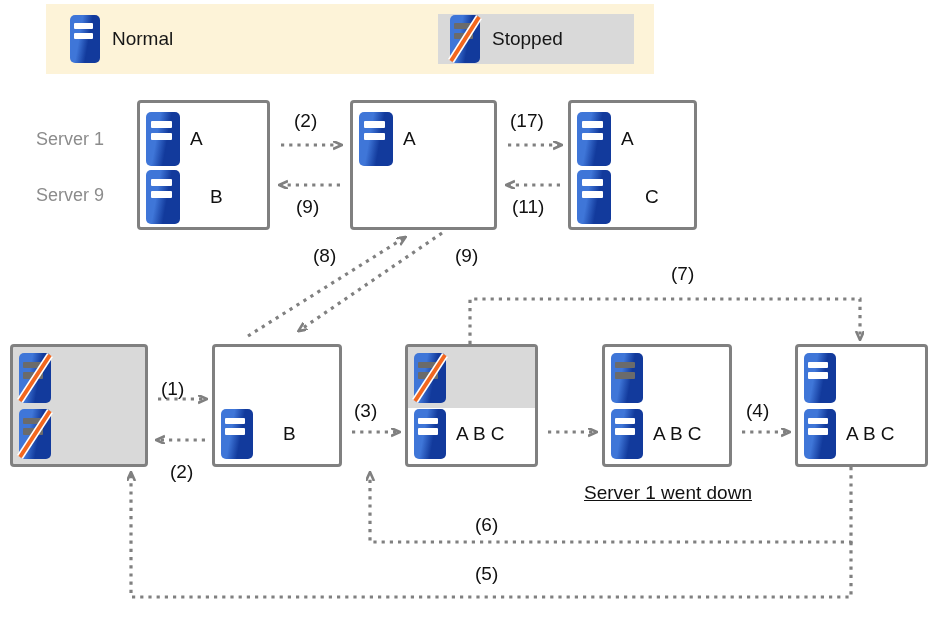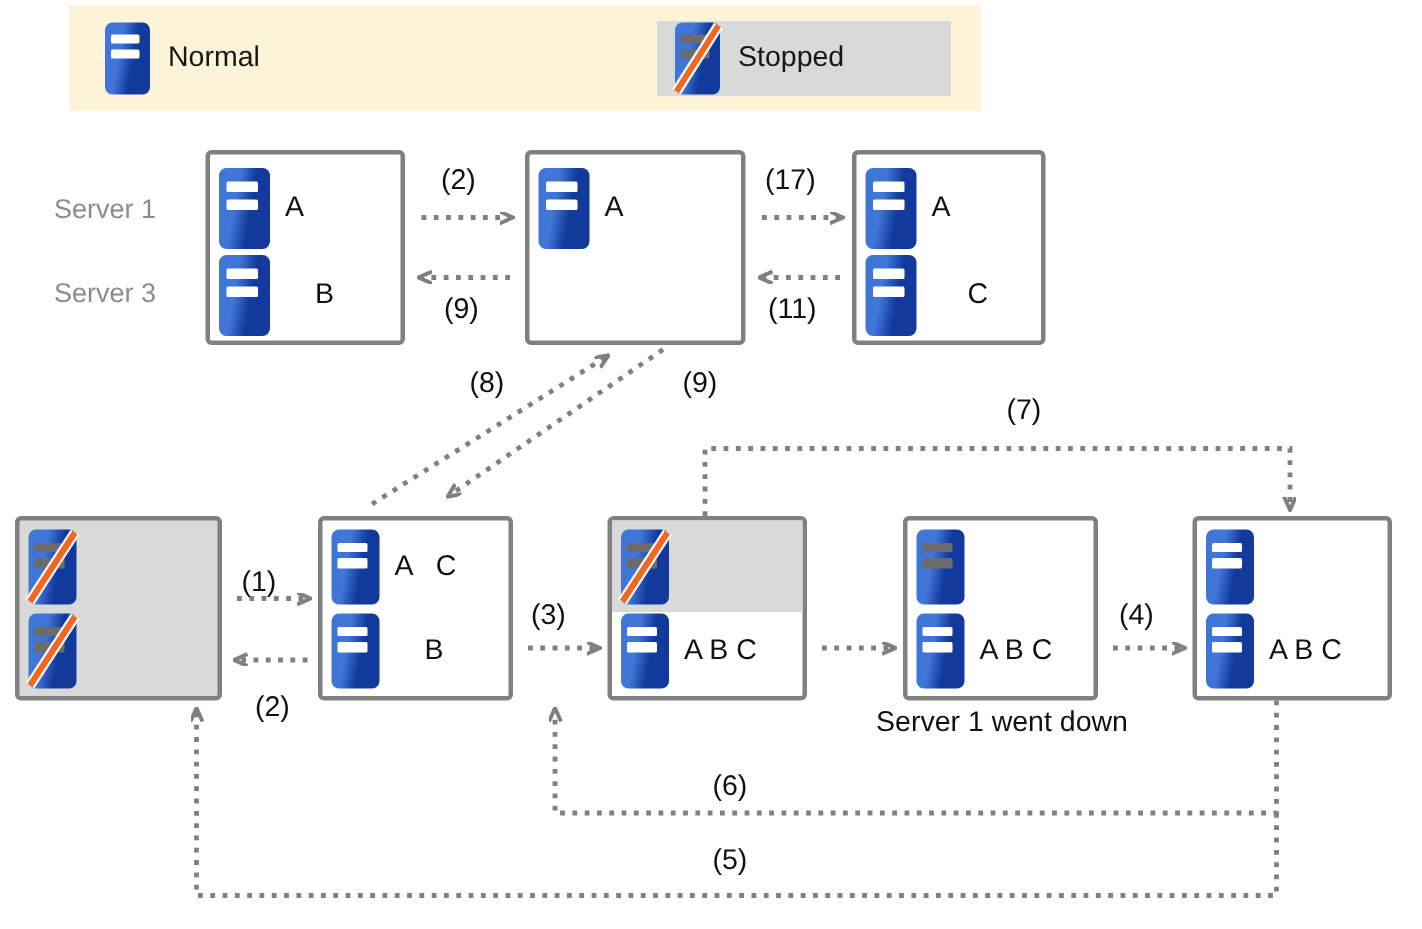--- a/index.html
+++ b/index.html
@@ -97,21 +97,21 @@
         <svg class="slash" viewBox="0 0 30 48">
           <line x1="1" y1="46" x2="29" y2="2" stroke="#ffffff" stroke-width="7"></line>
           <line x1="1" y1="46" x2="29" y2="2" stroke="#f2671f" stroke-width="4"></line>
         </svg>
       </span>
       <span class="legend-label">Stopped</span>
     </div>
   </div>
 
   <div class="rowlabel" style="left:36px;top:129px;">Server 1</div>
-  <div class="rowlabel" style="left:36px;top:185px;">Server 3</div>
+  <div class="rowlabel" style="left:36px;top:185px;">Server 9</div>
 
   <div class="node" style="left:137px;top:100px;width:133px;height:130px;">
     <div class="slot" style="left:6px;top:8px;width:120px;height:56px;">
       <span class="srv normal" style="width:34px;height:54px;">
         <span class="body"></span>
           <span class="bar b1"></span>
           <span class="bar b2"></span>
       </span>
       <span class="txt">A</span>
     </div>
@@ -176,28 +176,20 @@
         <svg class="slash" viewBox="0 0 32 50">
           <line x1="1" y1="48" x2="31" y2="2" stroke="#ffffff" stroke-width="7"></line>
           <line x1="1" y1="48" x2="31" y2="2" stroke="#f2671f" stroke-width="4"></line>
         </svg>
       </span>
       <span class="txt"></span>
     </div>
   </div>
 
   <div class="node" style="left:212px;top:344px;width:130px;height:123px;">
-    <div class="slot" style="left:6px;top:4px;width:118px;height:54px;">
-      <span class="srv normal" style="width:32px;height:50px;">
-        <span class="body"></span>
-          <span class="bar b1"></span>
-          <span class="bar b2"></span>
-      </span>
-      <span class="txt">A   C</span>
-    </div>
     <div class="slot" style="left:6px;top:60px;width:118px;height:54px;">
       <span class="srv normal" style="width:32px;height:50px;">
         <span class="body"></span>
           <span class="bar b1"></span>
           <span class="bar b2"></span>
       </span>
       <span class="txt" style="margin-left:30px;">B</span>
     </div>
   </div>
 
@@ -314,17 +306,17 @@
 
   <div class="edgelabel" style="left:161px;top:378px;">(1)</div>
   <div class="edgelabel" style="left:170px;top:461px;">(2)</div>
   <div class="edgelabel" style="left:354px;top:400px;">(3)</div>
   <div class="edgelabel" style="left:746px;top:400px;">(4)</div>
 
   <div class="edgelabel" style="left:671px;top:263px;">(7)</div>
   <div class="edgelabel" style="left:475px;top:514px;">(6)</div>
   <div class="edgelabel" style="left:475px;top:563px;">(5)</div>
 
-  <div class="caption" style="left:568px;top:469px;width:200px;">
+  <div class="caption" style="left:568px;top:480px;width:200px;text-decoration:underline;">
     <div>Server 1 went down</div>
   </div>
 
 </div>
 
 </body></html>

